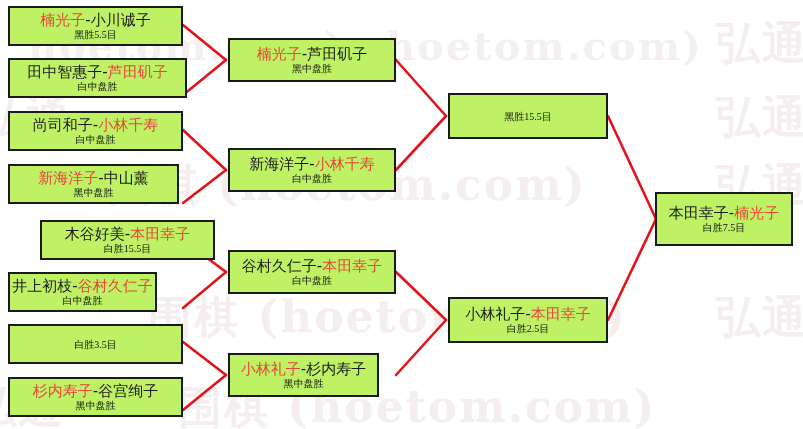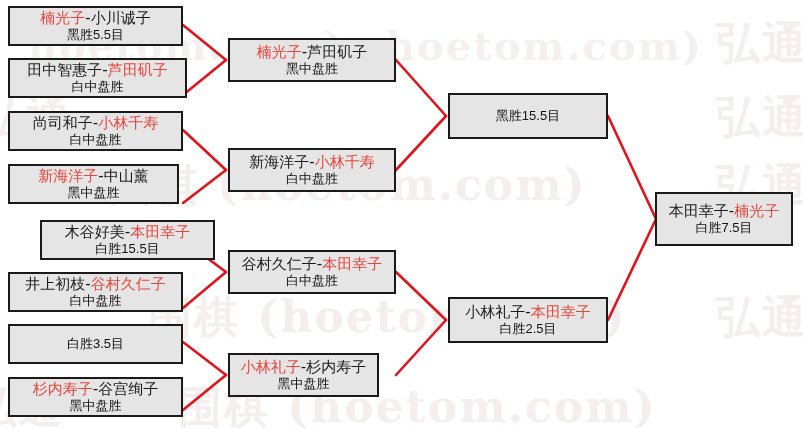--- a/index.html
+++ b/index.html
@@ -24,39 +24,39 @@
   .wm-cn{font-size:44px;color:#f4eeee;}
   .wm-en{font-size:40px;color:#f5f0f0;}
 
   
   .lines{position:absolute;inset:0;z-index:1;pointer-events:none;}
 
   
   .box{
     position:absolute;
     box-sizing:border-box;
-    background:#e5e5e5;
+    background:#bef264;
     border:2px solid #1a1a1a;
     z-index:2;
     display:flex;
     flex-direction:column;
     align-items:center;
     justify-content:center;
     line-height:1.12;
     color:#111;
   }
   .match-line{
     white-space:nowrap;
     font-size:15px;
     font-family:"DejaVu Sans","Liberation Sans",sans-serif;
   }
   .result-line{
     white-space:nowrap;
-    font-size:13px;
-    font-family:Liberation Sans, sans-serif;
+    font-size:10px;
+    font-family:Liberation Serif, serif;
     margin-top:1px;
   }
   .w{color:#e8453c;}
   .l{color:#1a1a1a;}
   .sep{color:#1a1a1a;}
 </style>
 </head>
 <body>
 
 <div id="stage">
@@ -133,21 +133,21 @@
     <div class="result-line">黑中盘胜</div>
   </div>
 
   <div class="box" style="left:8px;  top:220px; width:175px; height:40px;margin-left:32px;">
     <div class="match-line">
       <span class="l">木谷好美</span><span class="sep">-</span><span class="w">本田幸子</span>
     </div>
     <div class="result-line">白胜15.5目</div>
   </div>
 
-  <div class="box" style="left:8px;  top:272px; width:175px; height:40px;">
+  <div class="box" style="left:8px;  top:272px; width:149px; height:40px;">
     <div class="match-line">
       <span class="l">井上初枝</span><span class="sep">-</span><span class="w">谷村久仁子</span>
     </div>
     <div class="result-line">白中盘胜</div>
   </div>
 
   <div class="box" style="left:8px;  top:324px; width:175px; height:40px;">
     <div class="result-line">白胜3.5目</div>
   </div>
 

